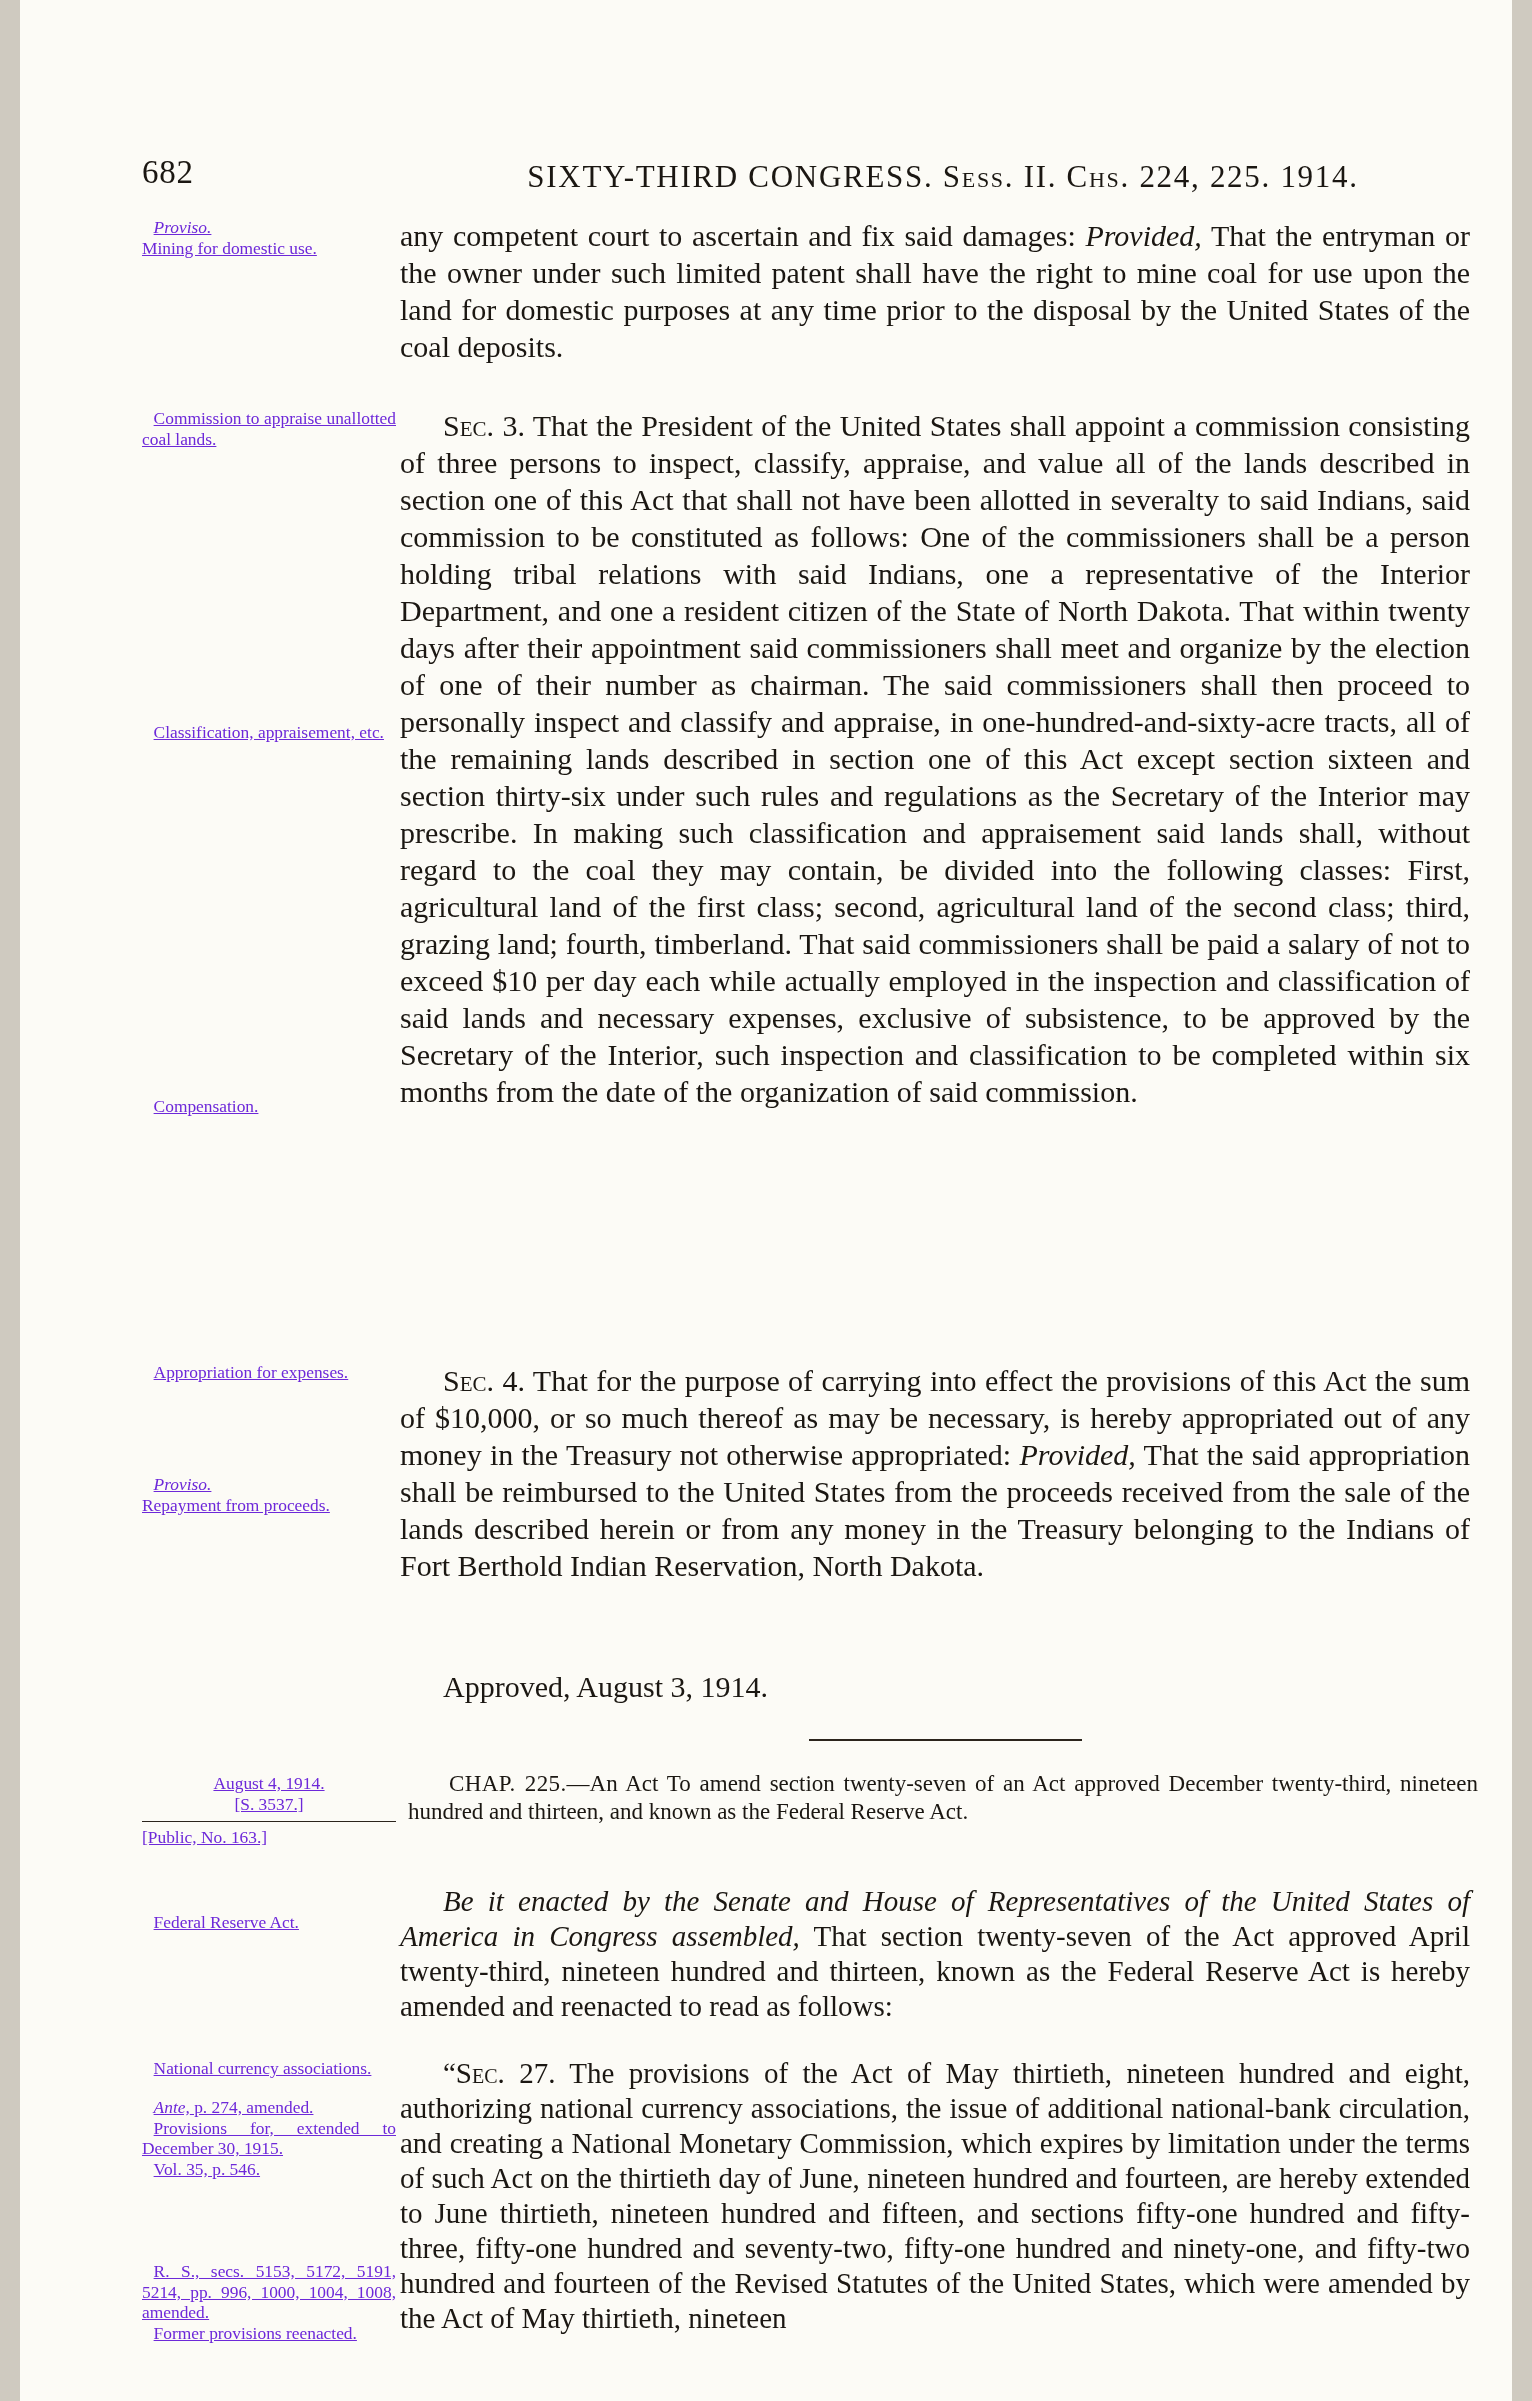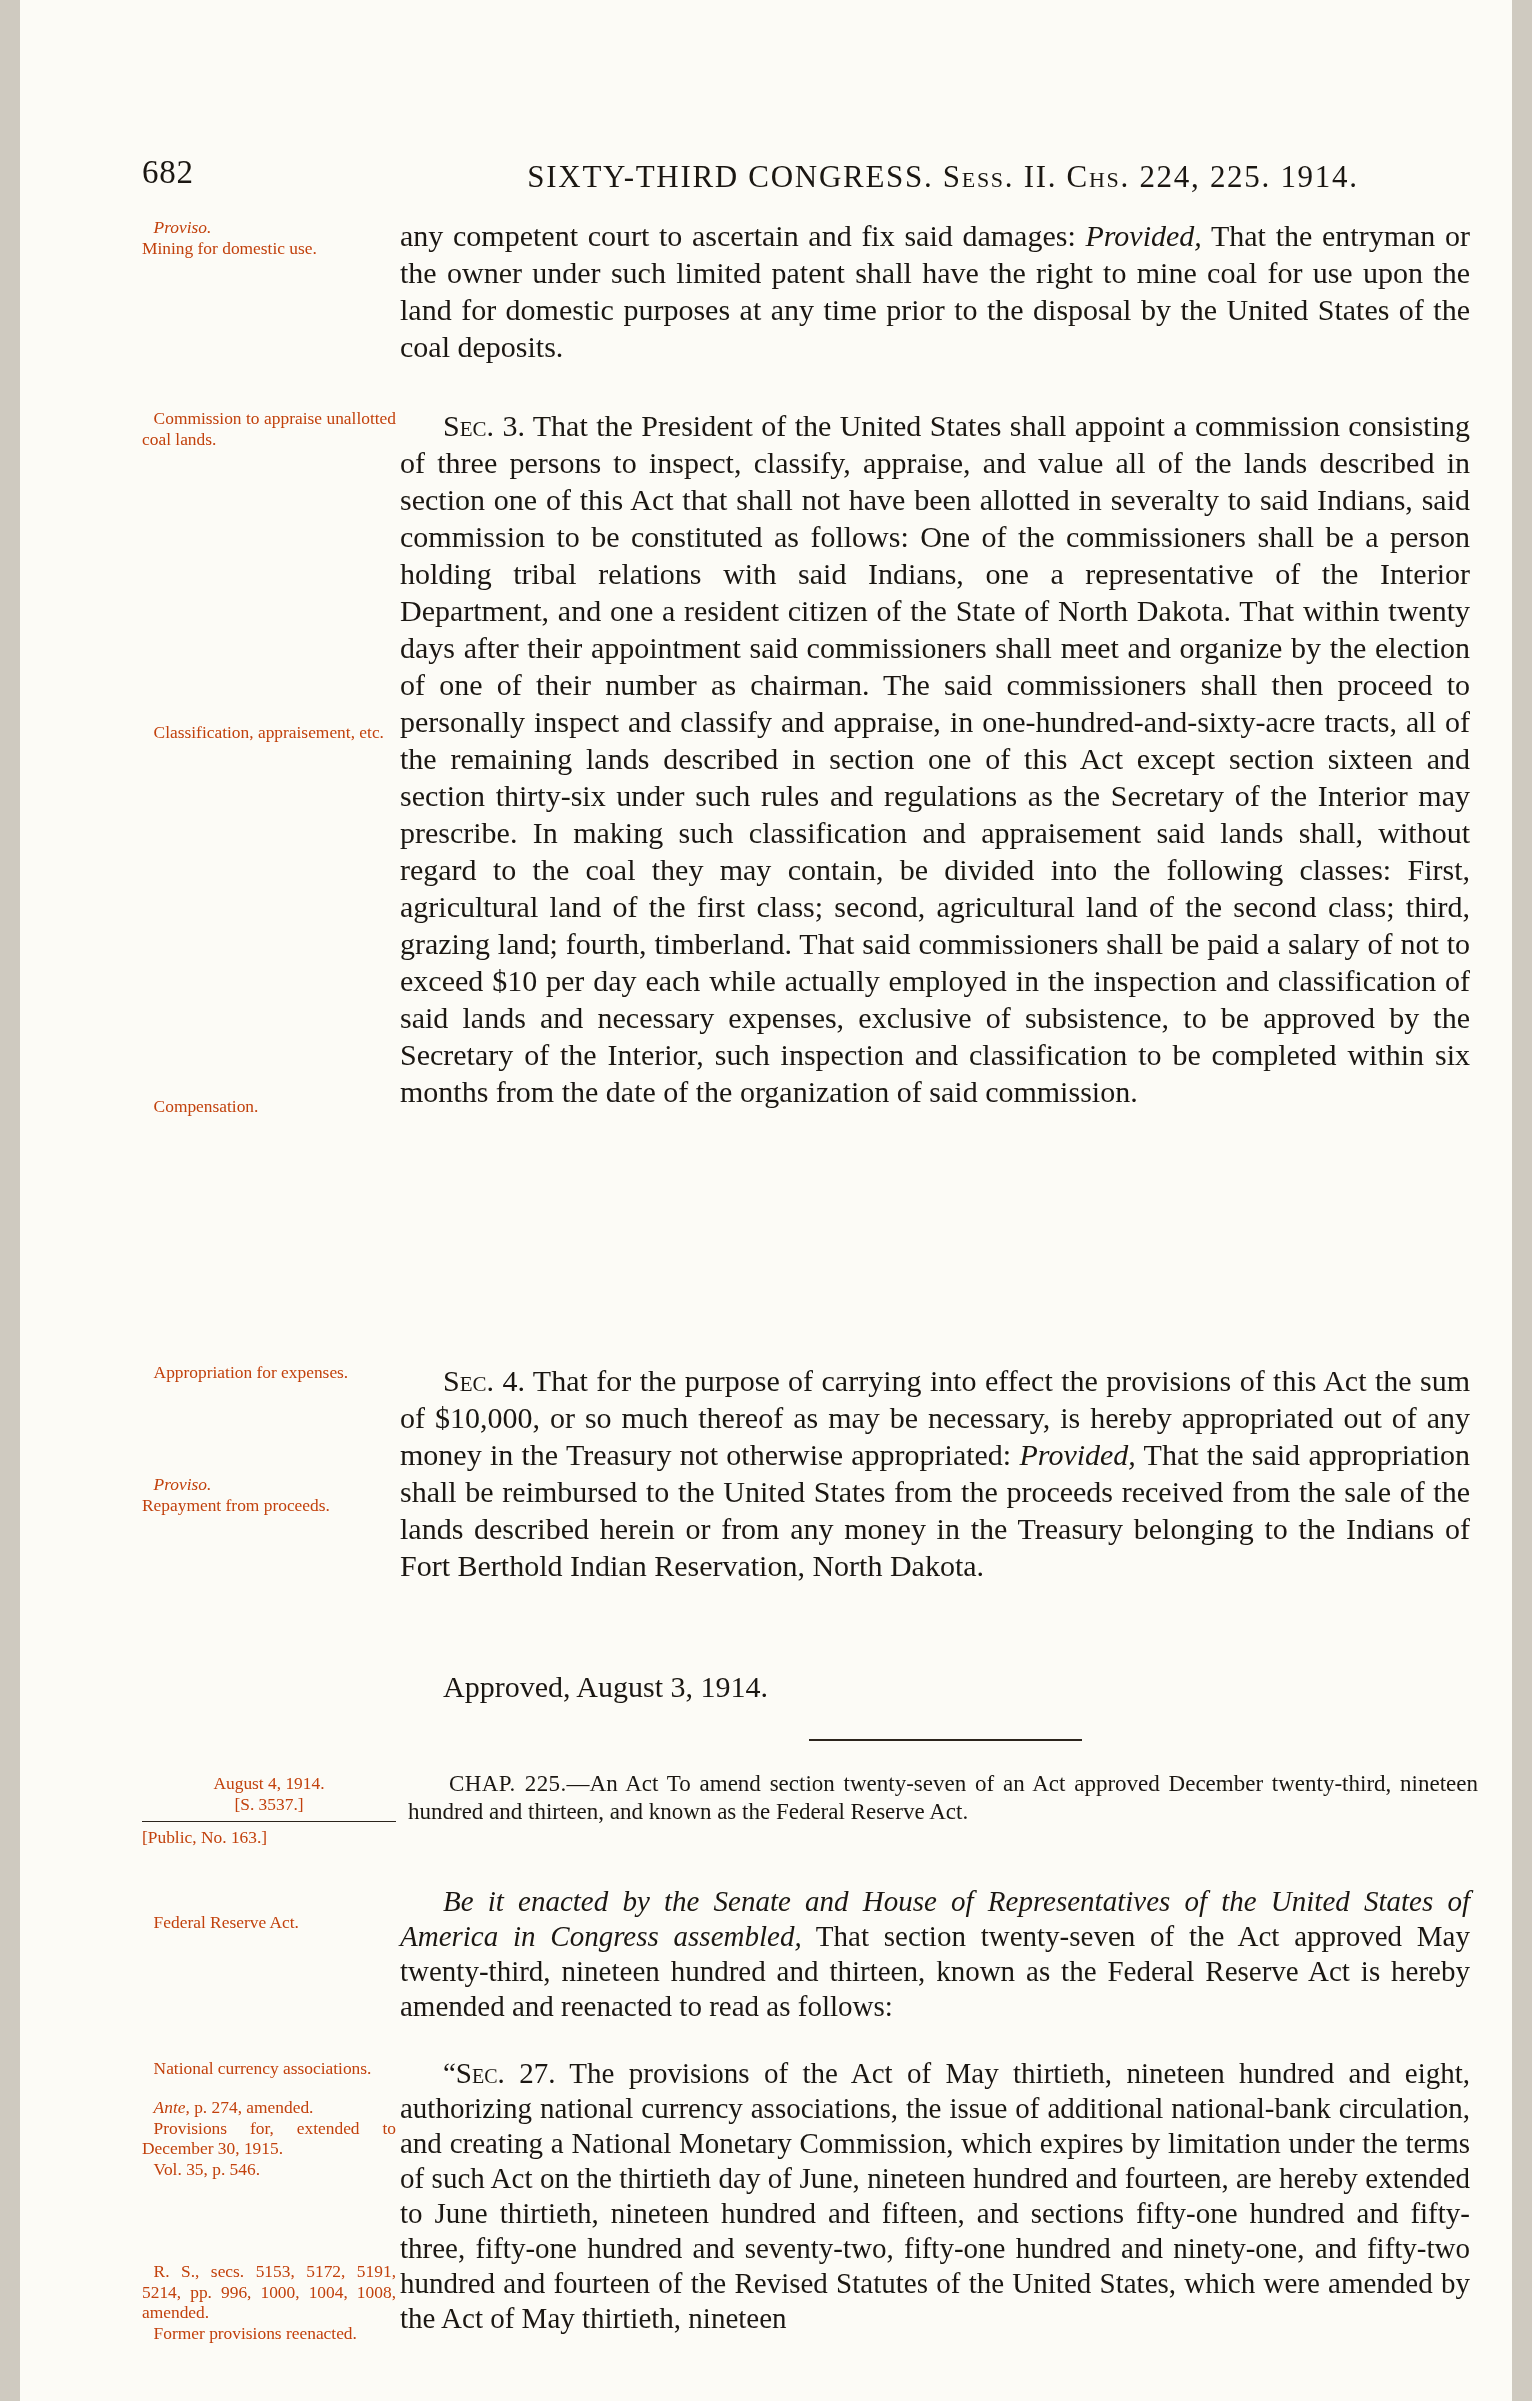--- a/index.html
+++ b/index.html
@@ -43,21 +43,21 @@
   .chap-head {
     position: absolute; left: 388px; width: 1070px; margin: 0;
     font-size: 23px; line-height: 28px;
     text-align: justify; text-indent: 41px;
   }
   .chap-label { font-weight: normal; letter-spacing: 0.4px; }
   
   .margin-note {
     position: absolute; left: 122px; width: 254px;
     font-size: 17.4px; line-height: 20.7px;
-    text-align: justify; color: #c2410c;
+    text-align: justify; color: #6d28d9; text-decoration: underline;
   }
   .note-line { display: block; }
   .note-lead { display: block; text-indent: 11.6px; }
   .note-first-indent { text-indent: 11.6px; }
   .center { text-align: center; text-indent: 0; }
   .note-rule {
     display: block; height: 0; border-top: 1.7px solid #2b241c;
     margin: 6.6px 0 5px 0;
   }
 </style>
@@ -135,21 +135,21 @@
 
   <p class="block indent approved-line" style="top:1668px">Approved, August 3, 1914.</p>
 
   <div class="divider" style="top:1739px"></div>
 
   <p class="chap-head" style="top:1770px">
     <span class="chap-label">CHAP. 225.</span><span>—An Act To amend section twenty-seven of an Act approved December twenty-third, nineteen hundred and thirteen, and known as the Federal Reserve Act.</span>
   </p>
 
   <p class="block act indent" style="top:1884px">
-    <span class="ital">Be it enacted by the Senate and House of Representatives of the United States of America in Congress assembled,</span><span> That section twenty-seven of the Act approved May twenty-third, nineteen hundred and thirteen, known as the Federal Reserve Act is hereby amended and reenacted to read as follows:</span>
+    <span class="ital">Be it enacted by the Senate and House of Representatives of the United States of America in Congress assembled,</span><span> That section twenty-seven of the Act approved April twenty-third, nineteen hundred and thirteen, known as the Federal Reserve Act is hereby amended and reenacted to read as follows:</span>
   </p>
 
   <p class="block act indent" style="top:2056px">
     <span class="sc">“Sec.</span><span> 27. The provisions of the Act of May thirtieth, nineteen hundred and eight, authorizing national currency associations, the issue of additional national-bank circulation, and creating a National Monetary Commission, which expires by limitation under the terms of such Act on the thirtieth day of June, nineteen hundred and fourteen, are hereby extended to June thirtieth, nineteen hundred and fifteen, and sections fifty-one hundred and fifty-three, fifty-one hundred and seventy-two, fifty-one hundred and ninety-one, and fifty-two hundred and fourteen of the Revised Statutes of the United States, which were amended by the Act of May thirtieth, nineteen</span>
   </p>
 
 </div>
 
 
 </body></html>

